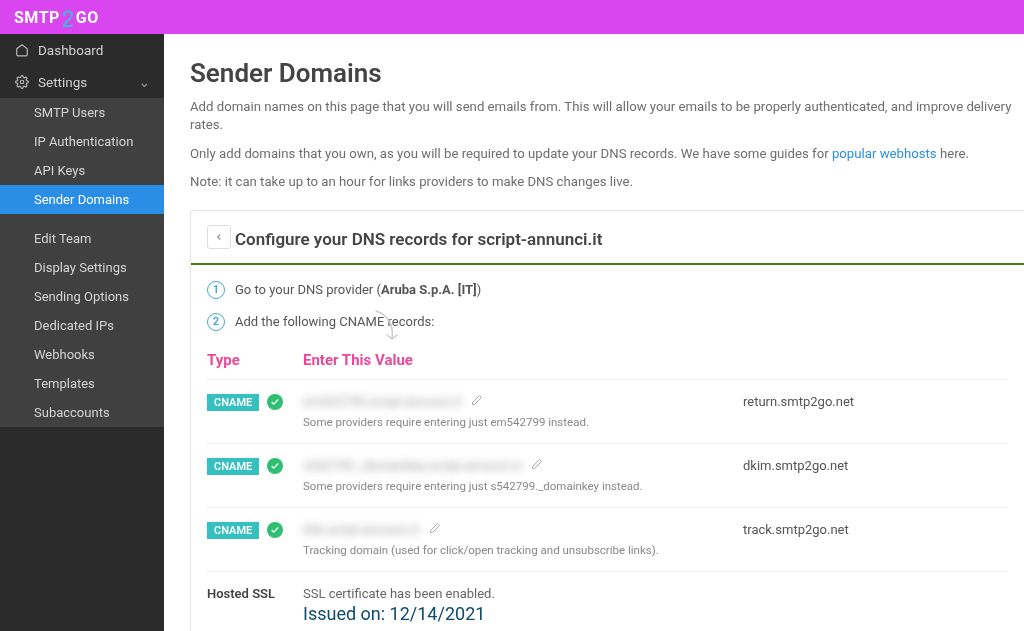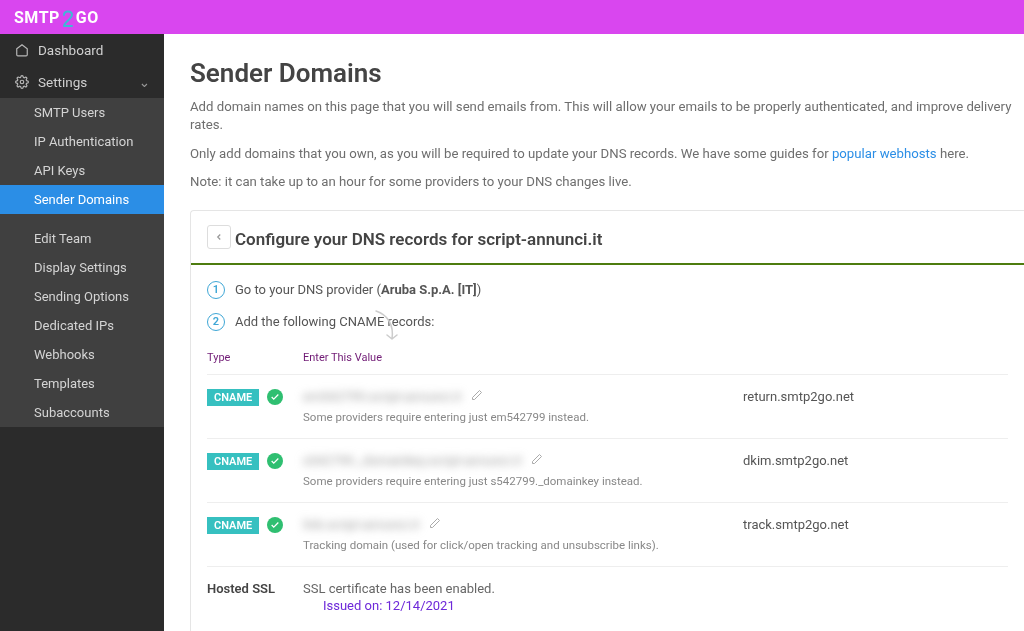--- a/index.html
+++ b/index.html
@@ -36,40 +36,40 @@
 .panel-title { font-size: 17px; font-weight: 600; color: #444; }
 .panel-body { padding: 16px 16px 20px 16px; }
 
 .step { display: flex; align-items: center; gap: 10px; font-size: 13px; color: #555; margin-bottom: 14px; }
 .step .num { width: 18px; height: 18px; border: 1px solid #3fa7d6; border-radius: 50%; color: #3fa7d6; display: flex; align-items: center; justify-content: center; font-size: 11px; font-weight: 600; }
 .step-arrow { position: relative; }
 .step-arrow svg { position: absolute; left: 165px; top: -4px; }
 
 
 .dns-table { width: 100%; }
-.dns-head { display: flex; font-size: 11px; font-weight: 400; color: #701a75; padding: 6px 0 10px; border-bottom: 1px solid #eee; }
+.dns-head { display: flex; font-size: 15px; font-weight: 700; color: #ec4899; padding: 6px 0 10px; border-bottom: 1px solid #eee; }
 .col-type { width: 96px; }
 .col-host { width: 440px; }
 .col-val { flex: 1; }
 .dns-row { display: flex; padding: 14px 0; border-bottom: 1px solid #eee; font-size: 13px; align-items: flex-start; }
 .dns-row:last-child { border-bottom: none; }
 .cname-badge { background: #36c0c0; color: #fff; font-size: 11px; padding: 2px 7px; border-radius: 0; font-weight: 600; margin-right: 6px; }
 .check-circle { width: 16px; height: 16px; background: #2fbf71; border-radius: 50%; display: inline-flex; align-items: center; justify-content: center; }
 .check-circle svg { stroke: #fff; }
 .type-cell { display: flex; align-items: center; gap: 2px; }
 
 .blurred { filter: blur(4px); color: #999; user-select: none; }
 .pencil { color: #aaa; margin-left: 6px; cursor: pointer; display: inline-flex; }
 .hint { font-size: 11.5px; color: #888; margin-top: 6px; }
 .value-text { color: #555; }
 
 .ssl-row { display: flex; padding: 14px 0 4px; font-size: 13px; }
 .ssl-label { width: 96px; font-weight: 600; color: #444; }
 .ssl-body { color: #666; }
-.ssl-body .sub { font-size: 13px; color: #6d28d9; margin-top: 2px; margin-left: 20px; }
+.ssl-body .sub { font-size: 18px; color: #0c4a6e; margin-top: 2px; }
 </style>
 </head>
 <body>
 
 <div class="topbar">
   <div class="logo">
     <span>SMTP</span>
     <span class="two">
       <svg width="14" height="18" viewBox="0 0 14 18" fill="none">
           <path d="M3 5c0-2 1.5-3.5 4-3.5S11 3 11 5c0 2.2-2 3.5-4 5.5S3 14 3 16h8" stroke="#3fb8d6" stroke-width="2" stroke-linecap="round" stroke-linejoin="round"></path>
@@ -140,21 +140,21 @@
     </div>
   </nav>
 
   <main class="main">
     <h1>Sender Domains</h1>
     <div class="intro">
       <p>Add domain names on this page that you will send emails from. This will allow your emails to be properly authenticated, and improve delivery rates.</p>
       <p>
         <span>Only add domains that you own, as you will be required to update your DNS records. We have some guides for </span><a>popular webhosts</a><span> here.</span>
       </p>
-      <p>Note: it can take up to an hour for some providers to your DNS changes live.</p>
+      <p>Note: it can take up to an hour for links providers to make DNS changes live.</p>
     </div>
 
     <div class="panel">
       <div class="panel-header">
         <div class="back-btn">
           <svg width="10" height="10" viewBox="0 0 24 24" fill="none" stroke="currentColor" stroke-width="3">
               <path d="M15 18l-6-6 6-6"></path>
             </svg>
         </div>
         <div class="panel-title">Configure your DNS records for script-annunci.it</div>

